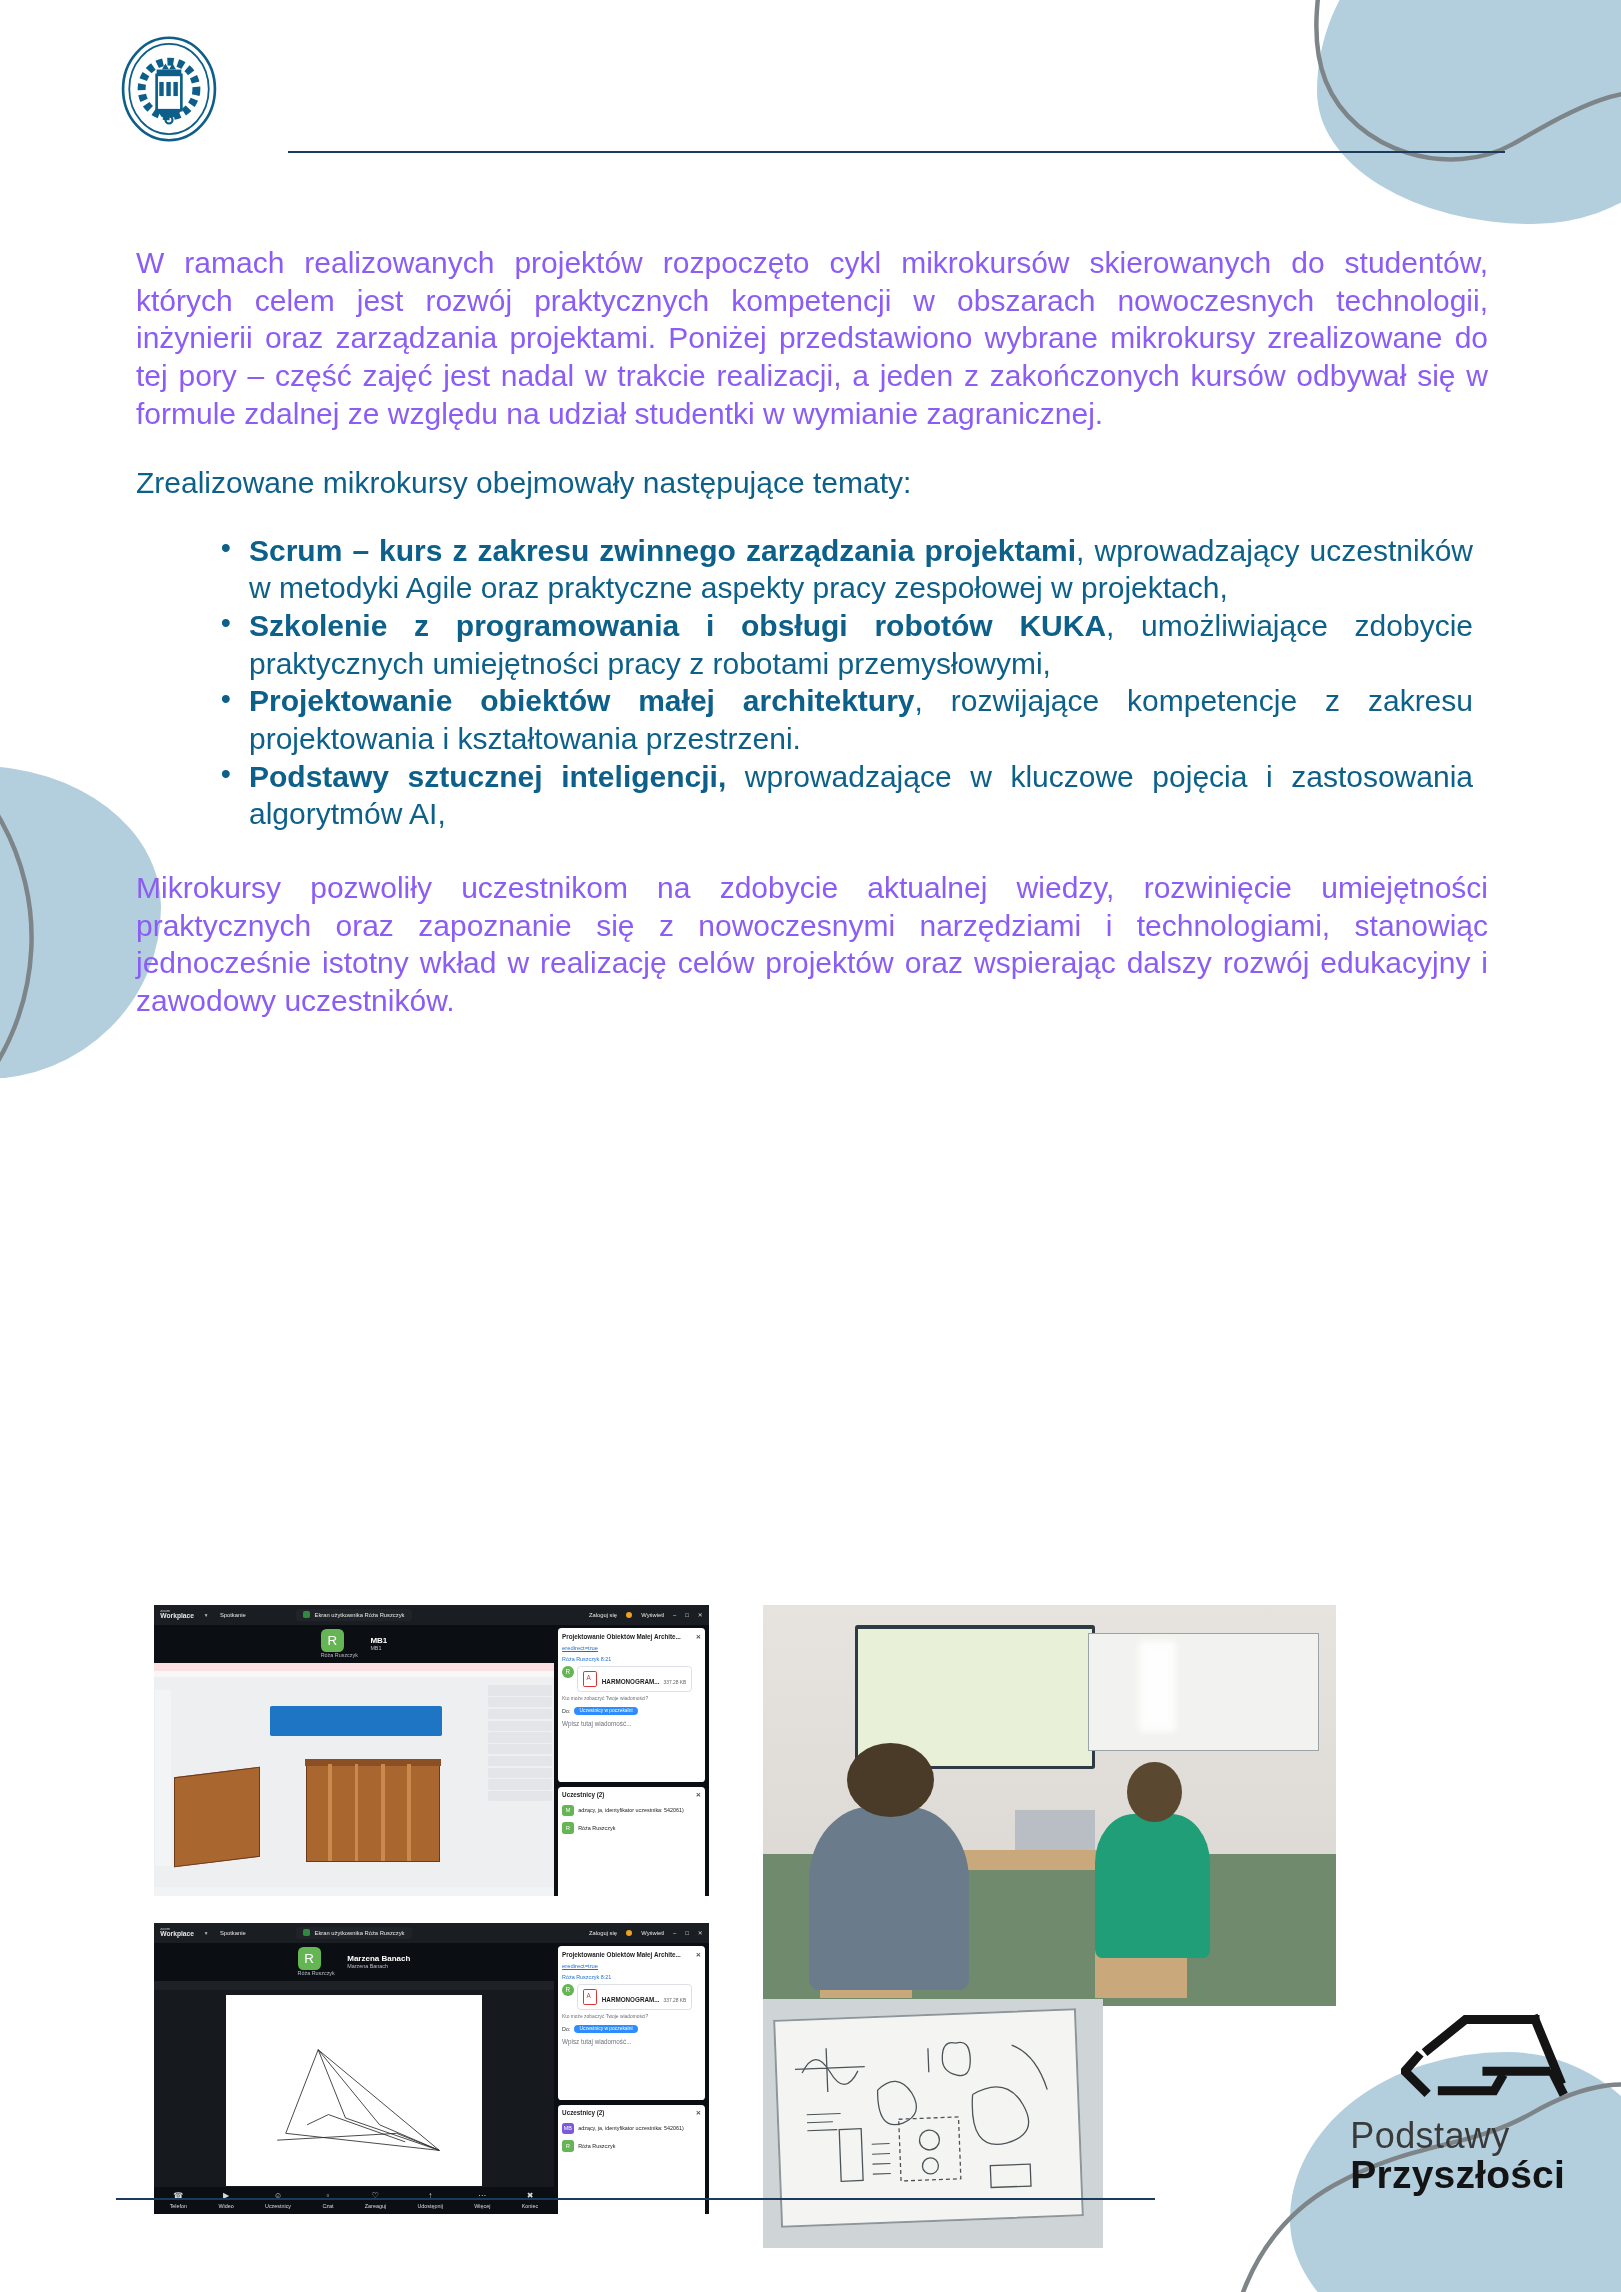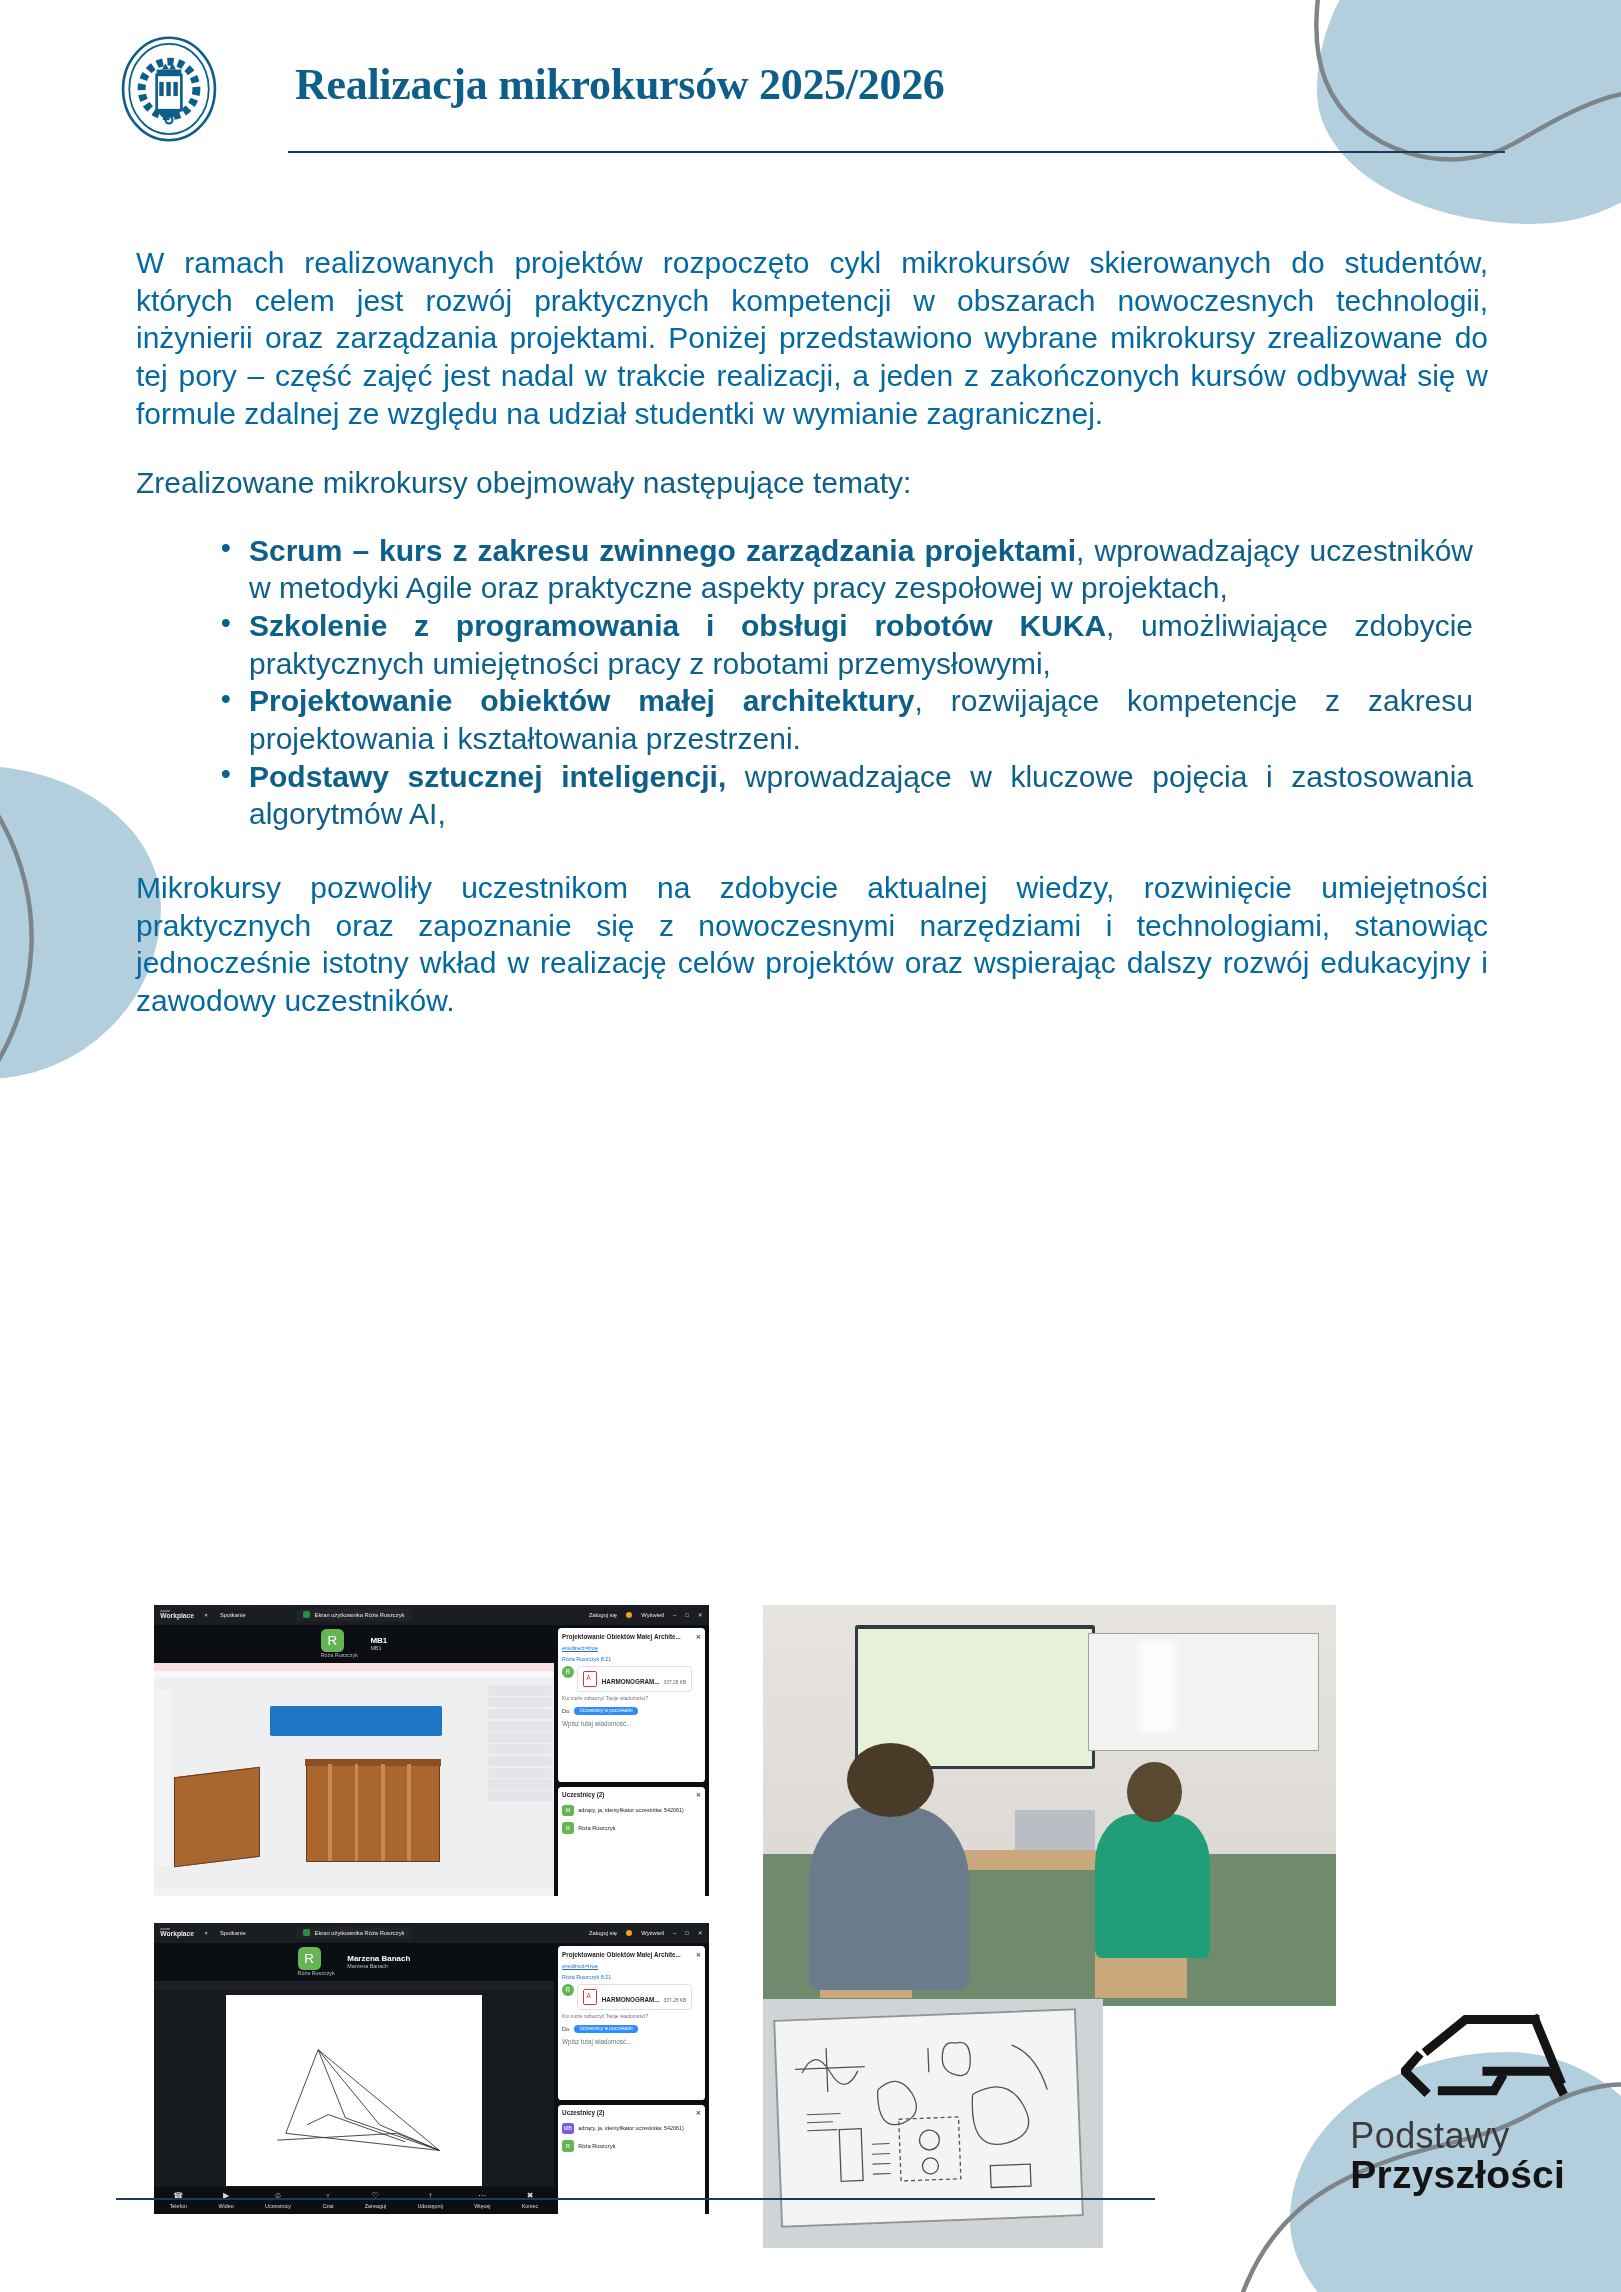--- a/index.html
+++ b/index.html
@@ -90,21 +90,21 @@
   #content {
     position: absolute;
     top: 244px;
     left: 136px;
     width: 1352px;
   }
   .para {
     font-size: 30px;
     line-height: 1.255;
     text-align: justify;
-    color: #0369a1;
+    color: #8b5cf6;
     margin: 0;
   }
   .para.intro { text-align: justify; }
   #lead-in {
     margin-top: 32px;
     font-size: 30px;
     line-height: 1.255;
     color: #0d6089;
     text-align: left;
   }
@@ -308,21 +308,20 @@
       <rect x="49" y="52" width="5" height="16" fill="#0d5f8a"></rect>
       <rect x="57" y="52" width="5" height="16" fill="#0d5f8a"></rect>
       <rect x="65" y="52" width="5" height="16" fill="#0d5f8a"></rect>
       <rect x="46" y="38" width="28" height="6" fill="#0d5f8a"></rect>
       <path d="M52 38 l4 -7 l4 7 z M60 38 l4 -7 l4 7 z"></path>
       <path d="M46 84 h28 l-6 8 h-16 z"></path>
       <circle cx="60" cy="95" r="4" fill="none" stroke="#0d5f8a" stroke-width="2.4"></circle>
     </g>
   </svg>
 
-  <div id="page-title">Realizacja mikrokursów 2025/2026</div>
   <div id="header-rule"></div>
 </div>
 
 <div id="content">
 
   <p class="para intro">W ramach realizowanych projektów rozpoczęto cykl mikrokursów skierowanych do studentów, których celem jest rozwój praktycznych kompetencji w obszarach nowoczesnych technologii, inżynierii oraz zarządzania projektami. Poniżej przedstawiono wybrane mikrokursy zrealizowane do tej pory – część zajęć jest nadal w trakcie realizacji, a jeden z zakończonych kursów odbywał się w formule zdalnej ze względu na udział studentki w wymianie zagranicznej.</p>
 
   <p id="lead-in">Zrealizowane mikrokursy obejmowały następujące tematy:</p>
 
   <ul id="course-list">

